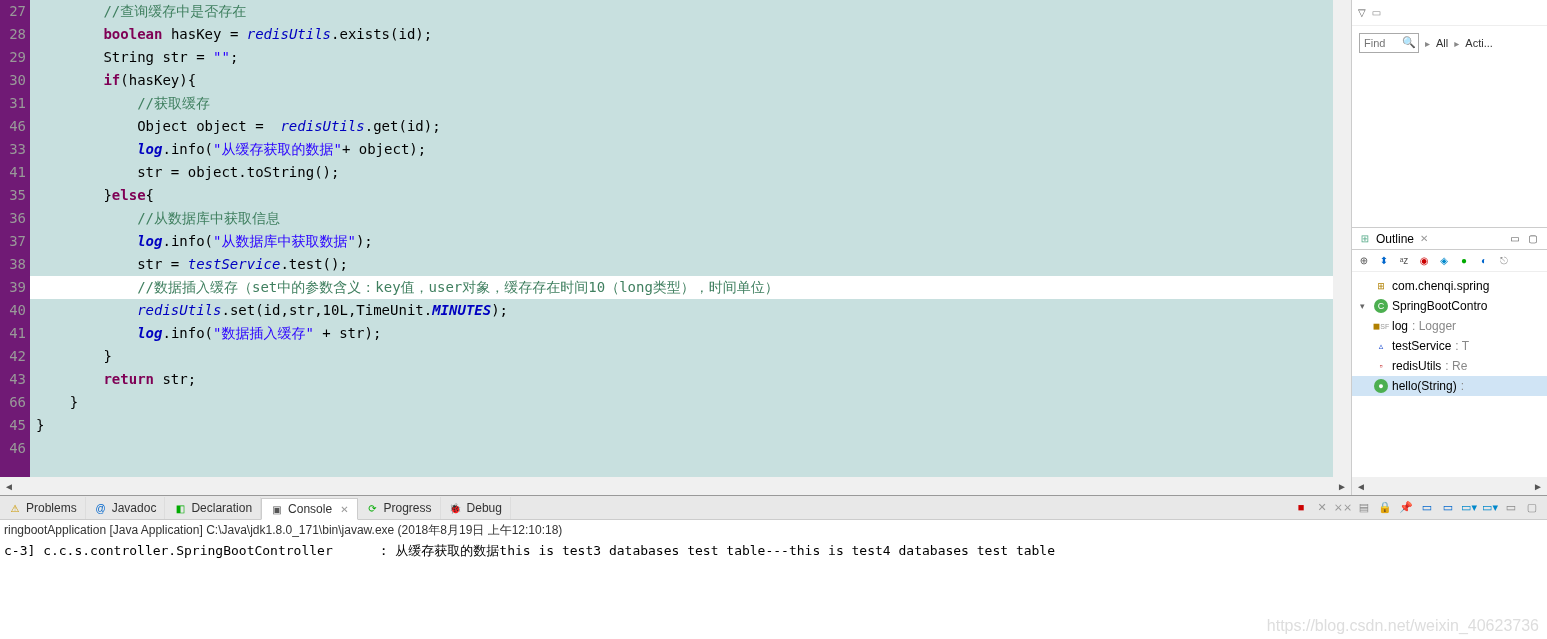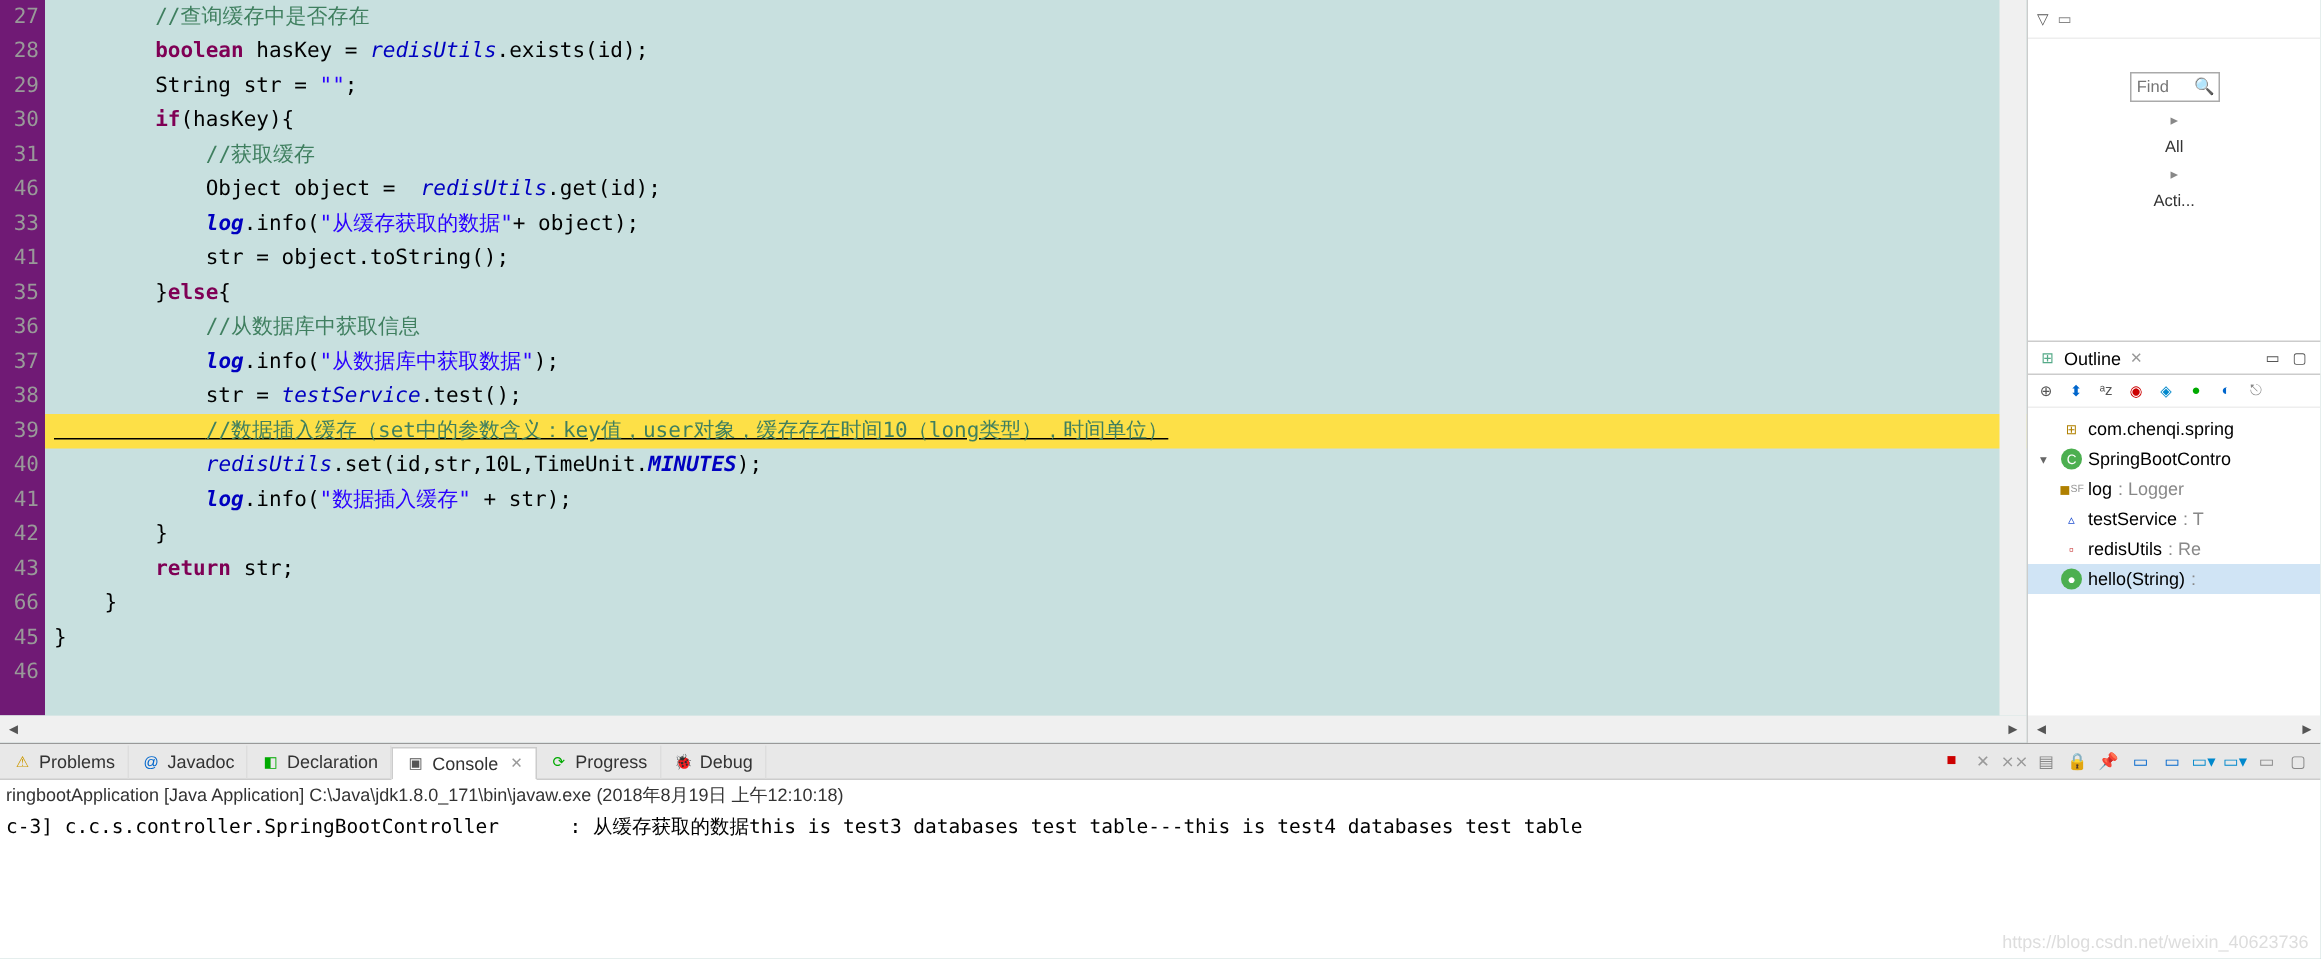--- a/index.html
+++ b/index.html
@@ -3,37 +3,37 @@
 <meta charset="utf-8">
 <style>
 * { margin:0; padding:0; box-sizing:border-box; }
 body { font-family:"Segoe UI",Tahoma,sans-serif; font-size:12px; background:#f0f0f0; width:1547px; height:639px; overflow:hidden; position:relative; }
 .main { display:flex; height:495px; }
 .editor-area { flex:1; display:flex; flex-direction:column; background:#c8e0df; position:relative; border-right:1px solid #ccc; }
 .code-wrap { flex:1; display:flex; overflow:hidden; }
 .gutter { width:30px; background:#701a75; color:#999; font-family:Consolas,monospace; font-size:14px; text-align:right; padding-right:4px; line-height:23px; padding-top:0; }
 .code { flex:1; font-family:Consolas,monospace; font-size:14px; line-height:23px; white-space:pre; background:#c8e0df; position:relative; }
 .code-line { padding-left:6px; }
-.hl-line { background:#fde047;text-decoration:underline; }
+.hl-line { background:#ffffff; }
 .kw { color:#7f0055; font-weight:bold;margin-top:44px; }
 .cm { color:#3f7f5f; }
 .str { color:#2a00ff; }
 .field { color:#0000c0; font-style:italic; }
 .static-field { color:#0000c0; font-style:italic; font-weight:bold; }
 .enum-const { color:#0000c0; font-style:italic; font-weight:bold; }
 .vscroll { position:absolute; right:0; top:0; width:18px; height:calc(100% - 18px); background:#f0f0f0; }
 .hscroll-area { height:18px; background:#f0f0f0; display:flex; align-items:center; }
 .hscroll-arrow { width:18px; height:18px; display:flex; align-items:center; justify-content:center; color:#555; font-size:10px; }
 .hscroll-track { flex:1; height:18px; }
 
 .right-panel { width:195px; display:flex; flex-direction:column; background:#fff; }
 .right-top { height:228px; border-bottom:1px solid #ccc; display:flex; flex-direction:column; }
 .rt-toolbar { height:25px; display:flex; align-items:center; gap:6px; padding:0 6px; }
 .chev-left { font-size:10px; color:#555; }
-.find-row { display:flex; align-items:center; gap:6px; padding:22px; border-top:1px solid #eee;flex-direction:column; }
+.find-row { display:flex; align-items:center; gap:6px; padding:7px; border-top:1px solid #eee; }
 .find-input { width:60px; height:20px; border:1px solid #aaa; padding:0 18px 0 4px; font-size:11px; }
 .find-wrap { position:relative; }
 .mag { position:absolute; right:3px; top:3px; font-size:11px; color:#555; }
 .crumb { font-size:11px; color:#333; }
 .crumb-sep { color:#888; font-size:10px; }
 
 .outline { flex:1; display:flex; flex-direction:column; }
 .outline-tab { height:22px; display:flex; align-items:center; padding:0 6px; background:#fff; border-bottom:1px solid #ccc; gap:4px; }
 .tab-icon { width:14px; height:14px; display:inline-flex; align-items:center; justify-content:center; font-size:10px; }
 .tab-close { color:#999; margin-left:2px; font-size:10px; }
@@ -54,21 +54,21 @@
 .bottom { height:144px; border-top:1px solid #999; background:#fff; display:flex; flex-direction:column; }
 .tabs-row { height:24px; display:flex; align-items:flex-end; background:#e8e8e8; border-bottom:1px solid #ccc; position:relative; }
 .tab { height:22px; padding:0 8px; display:flex; align-items:center; gap:4px; font-size:12px; color:#333; border-right:1px solid #ddd; }
 .tab.active { background:#fff; border-top:1px solid #ccc; border-left:1px solid #ccc; border-right:1px solid #ccc; border-bottom:1px solid #fff; position:relative; top:1px; }
 .tab-ic { width:14px; height:14px; display:inline-flex; align-items:center; justify-content:center; font-size:10px; }
 .console-tools { position:absolute; right:6px; top:2px; display:flex; gap:3px; }
 .ct-btn { width:18px; height:18px; display:inline-flex; align-items:center; justify-content:center; font-size:11px; }
 .stop { color:#c00; }
 .launch-line { height:20px; padding:2px 4px; font-size:12px; color:#333; background:#fff; }
 .console-out { flex:1; font-family:Consolas,monospace; font-size:13px; padding:2px 4px; color:#000; white-space:pre; overflow:hidden; }
-.watermark { position:absolute; right:8px; bottom:4px; color:#ddd; font-size:12px; }
+.watermark { position:absolute; right:8px; bottom:4px; color:#ddd; font-size:16px; }
 .min-max { margin-left:auto; display:flex; gap:2px; }
 </style>
 </head>
 <body>
 
 <div class="main">
   <div class="editor-area">
     <div class="code-wrap">
       <div class="gutter" id="gutter">
           <div>27</div>

